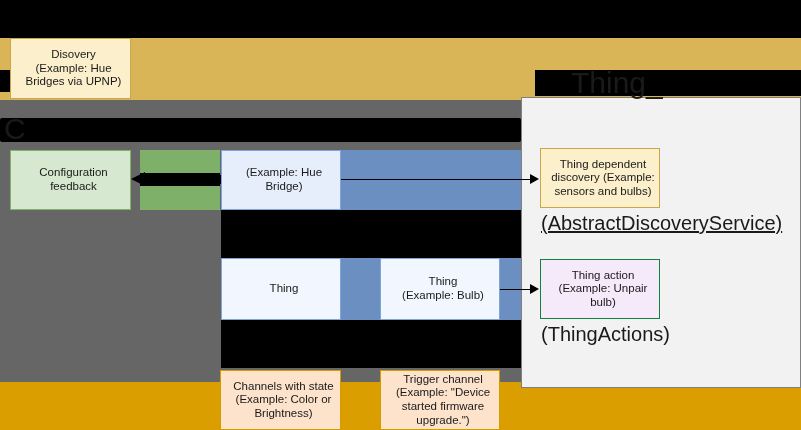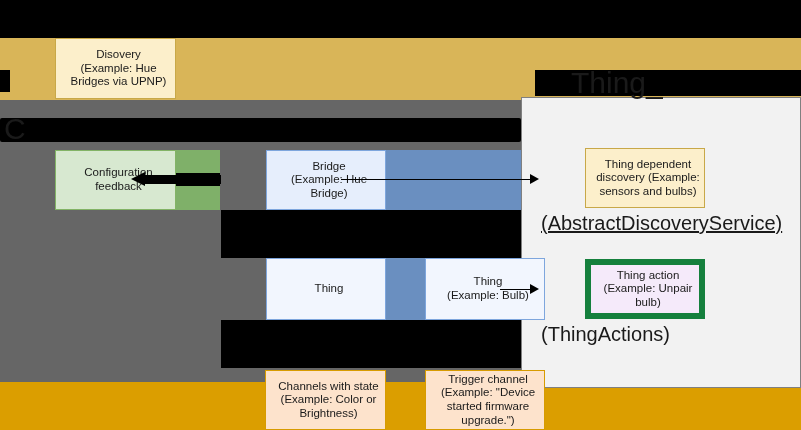--- a/index.html
+++ b/index.html
@@ -20,21 +20,20 @@
   }
   .box {
     position: absolute;
     box-sizing: border-box;
     display: flex;
     align-items: center;
     justify-content: center;
     text-align: center;
     color: #1a1a1a;
     line-height: 1.18;
-    margin-left: 45px;
   }
   .box span { display: block; width: 100%; padding: 0 3px; }
 
   .redact { position: absolute; background: #000000; }
 
   .bigtext {
     position: absolute;
     color: #1a1a1a;
     white-space: nowrap;
   }
@@ -108,21 +107,20 @@
 
   <div class="box" style="left:10px;top:150px;width:121px;height:60px;background:#d7e8d0;border:1px solid #82b366;font-size:11.5px;">
     <span>
       <span>Configuration</span>
       <span>feedback</span>
     </span>
   </div>
 
   <div class="box" style="left:221px;top:150px;width:120px;height:60px;background:#e6eefc;border:1px solid #7ea6dd;font-size:11.5px;">
     <span>
-      <span>Bridge</span>
       <span>(Example: Hue</span>
       <span>Bridge)</span>
     </span>
   </div>
 
   <div class="box" style="left:221px;top:258px;width:120px;height:62px;background:#f2f6fe;border:1px solid #7ea6dd;font-size:11.5px;">
     <span>
       <span>Thing</span>
     </span>
   </div>
@@ -152,21 +150,21 @@
 
   <div class="box" style="left:380px;top:370px;width:120px;height:60px;background:#fde3cc;border:1px solid #d79b00;font-size:11.5px;">
     <span>
       <span>Trigger channel</span>
       <span>(Example: "Device</span>
       <span>started firmware</span>
       <span>upgrade.")</span>
     </span>
   </div>
 
-  <div class="box" style="left:540px;top:259px;width:120px;height:60px;background:#f5eafa;border:6px solid #15803d;font-size:11.5px;">
+  <div class="box" style="left:540px;top:259px;width:120px;height:60px;background:#f5eafa;border:1px solid #15803d;font-size:11.5px;">
     <span>
       <span>Thing action</span>
       <span>(Example: Unpair</span>
       <span>bulb)</span>
     </span>
   </div>
 
   <div class="bigtext" style="left:541px;top:212px;font-size:20px;text-decoration:underline;">(AbstractDiscoveryService)</div>
 
   <div class="bigtext" style="left:541px;top:323px;font-size:20px;">(ThingActions)</div>

